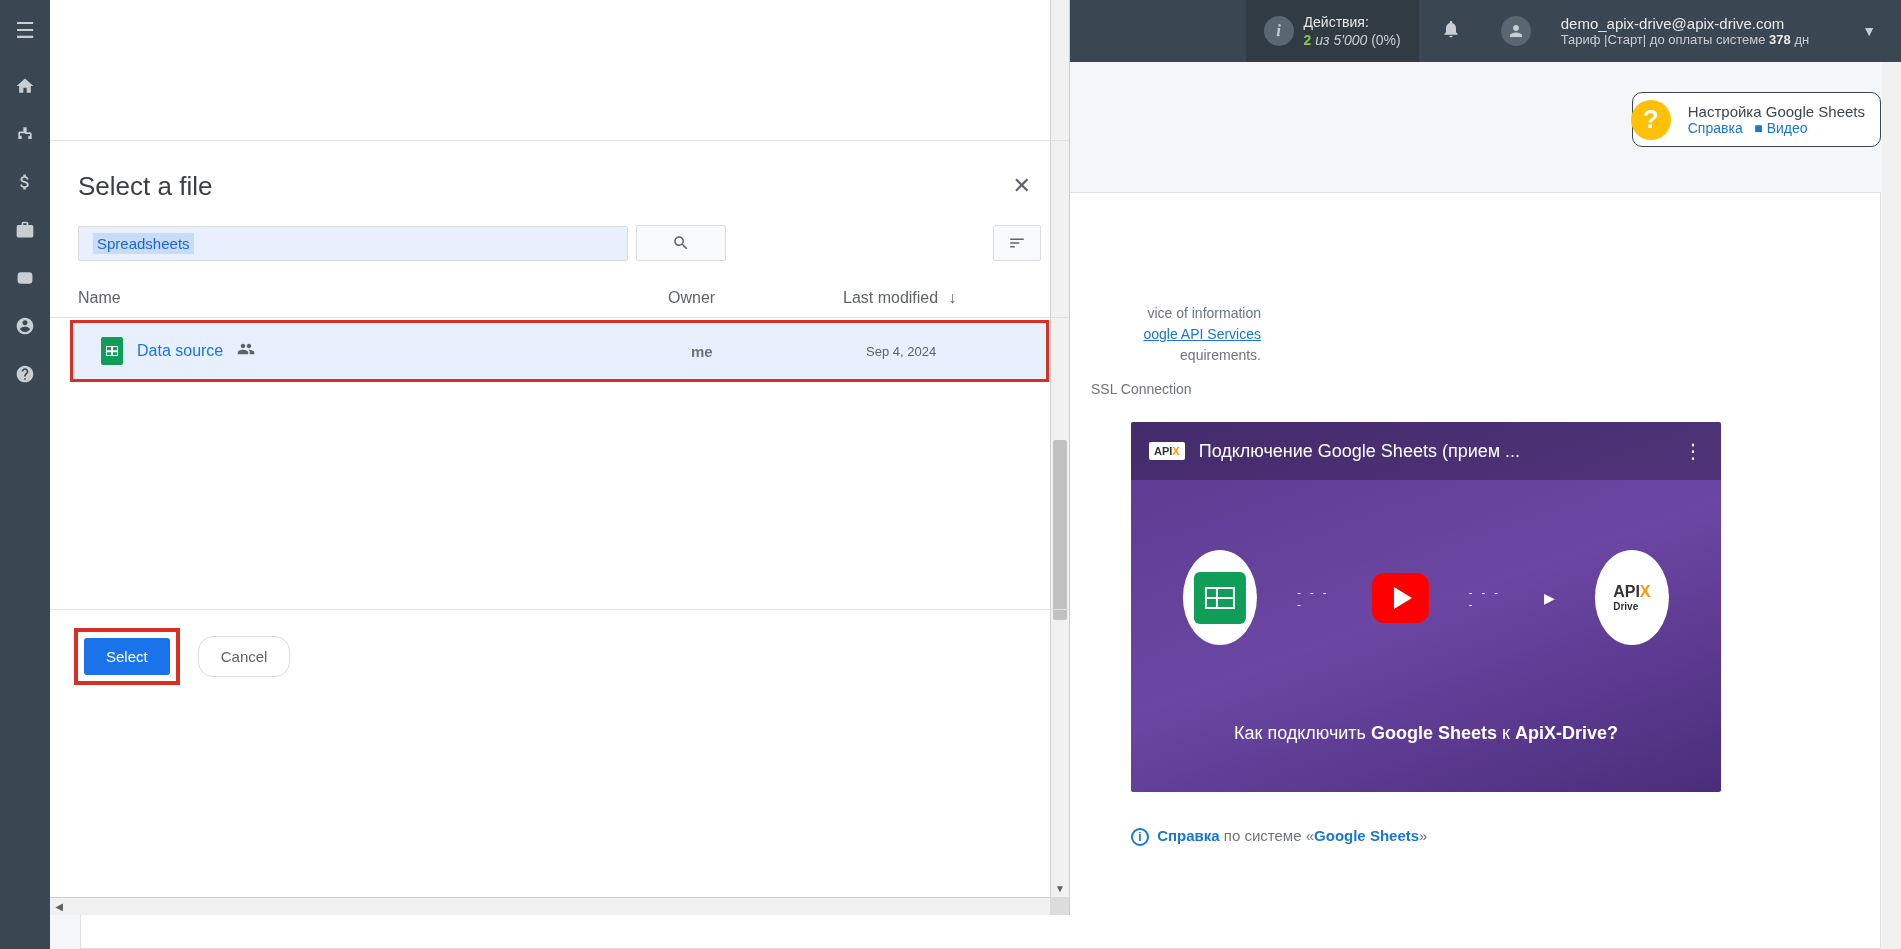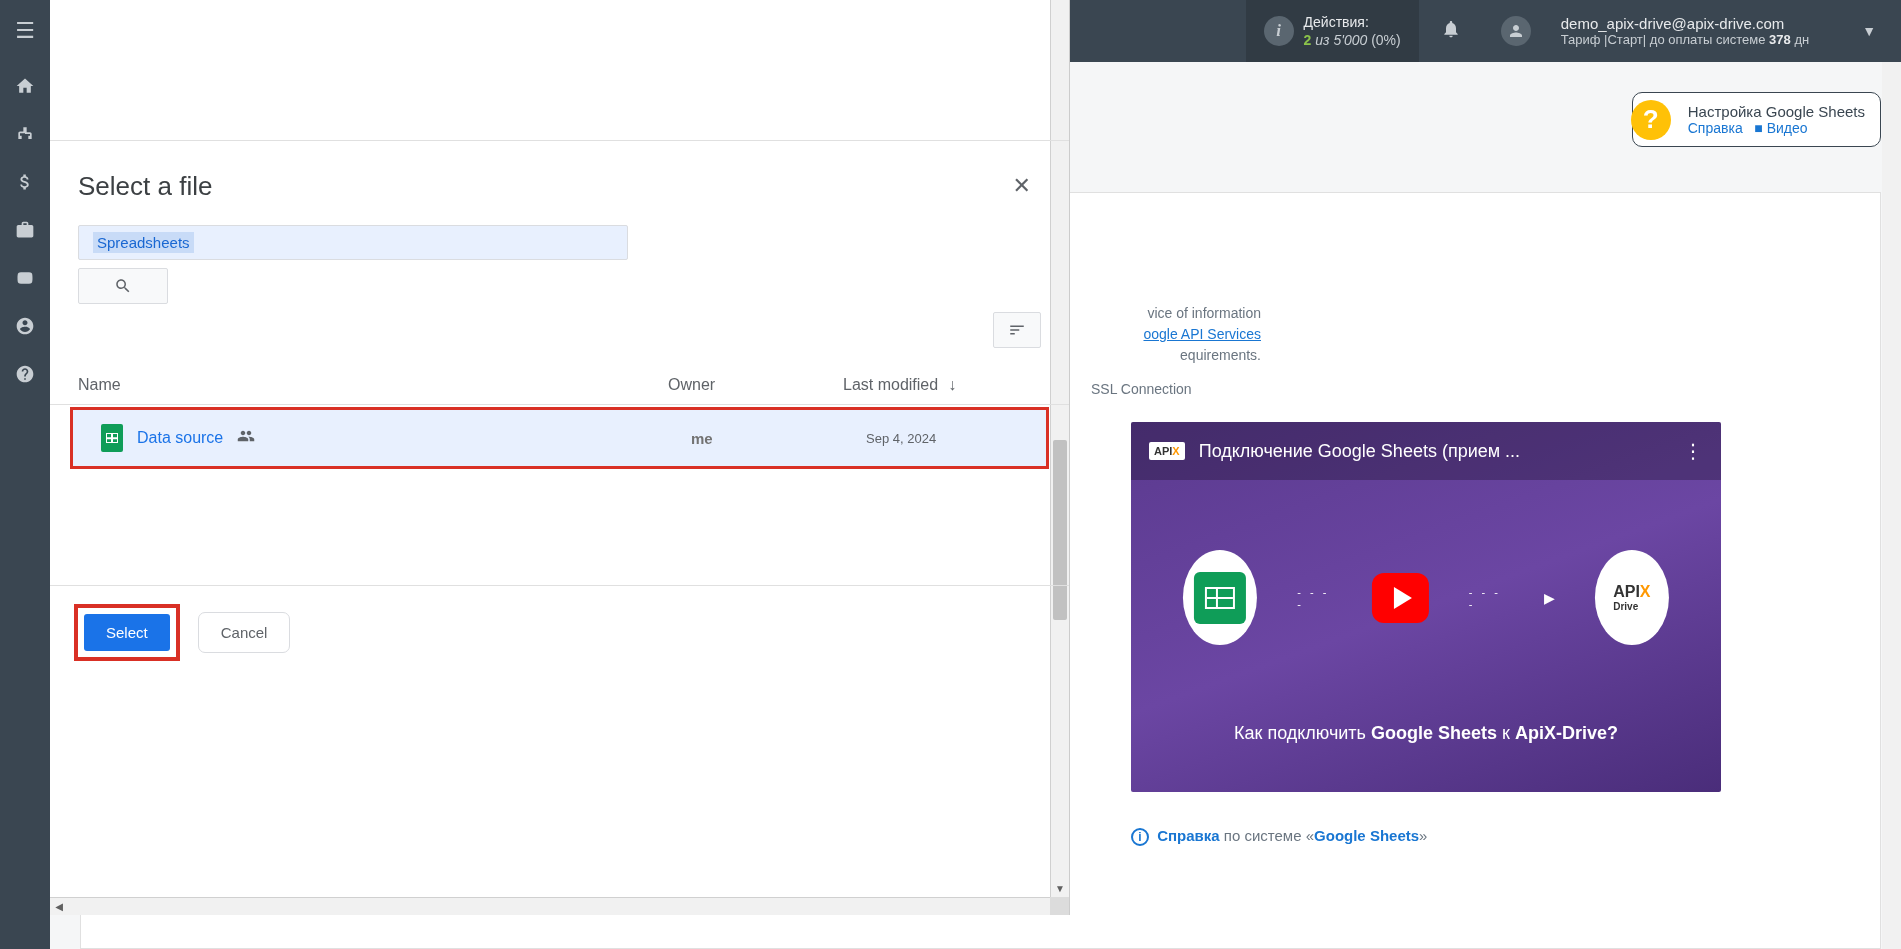--- a/index.html
+++ b/index.html
@@ -78,21 +78,21 @@
 .spravka-line { margin-top: 35px; margin-left: 40px; font-size: 15px; color: #6a7580; }
 .spravka-icon { display: inline-flex; width: 18px; height: 18px; border-radius: 50%; border: 2px solid #1976d2; color: #1976d2; align-items: center; justify-content: center; font-size: 12px; font-weight: bold; margin-right: 4px; }
 .spravka-link { color: #1976d2; font-weight: bold; }
 
 
 .modal { position: absolute; top: 0; left: 50px; width: 1020px; height: 915px; background: #fff; z-index: 20; border-right: 1px solid #ccc; }
 .modal-inner { position: absolute; top: 140px; left: 0; right: 0; bottom: 0; border-top: 1px solid #e0e0e0; }
 .modal-header { display: flex; align-items: center; padding: 28px 30px 22px 28px; }
 .modal-title { font-size: 26px; color: #3c4043; font-weight: normal; }
 .modal-close { margin-left: auto; font-size: 22px; color: #5f6368; cursor: pointer; padding: 4px 8px; }
-.modal-toolbar { display: flex; align-items: flex-start; gap: 8px; padding: 0 28px 18px; flex-direction: column; }
+.modal-toolbar { display: flex; align-items: center; gap: 8px; padding: 0 28px 18px; }
 .chip { background: #e8f0fe; color: #1967d2; padding: 8px 14px; border-radius: 2px; font-size: 15px; border: 1px solid #dadce0; flex: 0 0 auto; width: 550px; text-align: left; }
 .search-btn { width: 90px; height: 36px; border: 1px solid #dadce0; background: #f8f9fa; border-radius: 2px; display: flex; align-items: center; justify-content: center; cursor: pointer; }
 .search-btn svg { width: 18px; height: 18px; fill: #5f6368; }
 .sort-btn { margin-left: auto; width: 48px; height: 36px; border: 1px solid #dadce0; background: #f8f9fa; border-radius: 2px; display: flex; align-items: center; justify-content: center; cursor: pointer; }
 .sort-btn svg { width: 18px; height: 18px; fill: #5f6368; }
 
 .file-list-header { display: flex; padding: 10px 28px; border-bottom: 1px solid #e0e0e0; color: #5f6368; font-size: 16px; }
 .col-name { flex: 0 0 590px; }
 .col-owner { flex: 0 0 175px; }
 .col-modified { flex: 1; display: flex; align-items: center; gap: 10px; }
@@ -102,24 +102,24 @@
 .file-row .col-name { display: flex; align-items: center; gap: 14px; }
 .sheets-icon { width: 22px; height: 28px; background: #0f9d58; border-radius: 2px; position: relative; display: flex; align-items: center; justify-content: center; }
 .sheets-icon-inner { width: 12px; height: 10px; border: 1.5px solid #fff; position: relative; }
 .sheets-icon-inner::before { content: ''; position: absolute; top: 50%; left: 0; right: 0; height: 1.5px; background: #fff; transform: translateY(-50%); }
 .sheets-icon-inner::after { content: ''; position: absolute; left: 40%; top: 0; bottom: 0; width: 1.5px; background: #fff; }
 .file-name { color: #1a73e8; font-size: 16px; }
 .shared-icon { color: #5f6368; font-size: 16px; }
 .file-owner { color: #737373; font-size: 15px; font-weight: bold; }
 .file-date { color: #5f6368; font-size: 13px; }
 
-.modal-footer { position: absolute; bottom: 236px; left: 0; right: 0; border-top: 1px solid #e0e0e0; padding: 18px 24px; display: flex; gap: 18px; align-items: center; }
+.modal-footer { position: absolute; bottom: 212px; left: 0; right: 0; border-top: 1px solid #e0e0e0; padding: 18px 24px; display: flex; gap: 18px; align-items: center; }
 .select-wrap { border: 4px solid #d93025; padding: 6px; display: inline-block; }
 .btn-select { background: #1a73e8; color: #fff; border: none; padding: 10px 22px; font-size: 15px; border-radius: 3px; cursor: pointer; }
-.btn-cancel { background: #fff; color: #5f6368; border: 1px solid #dadce0; padding: 11px 22px; font-size: 15px; border-radius: 7px; cursor: pointer; }
+.btn-cancel { background: #fff; color: #5f6368; border: 1px solid #dadce0; padding: 11px 22px; font-size: 15px; border-radius: 15px; cursor: pointer; }
 
 
 .scroll-v { position: absolute; top: 0; right: 0; bottom: 18px; width: 19px; background: #f1f1f1; border-left: 1px solid #d0d0d0; }
 .scroll-v-thumb { position: absolute; top: 440px; left: 2px; right: 2px; height: 180px; background: #c1c1c1; border-radius: 2px; }
 .scroll-v-arrow-b { position: absolute; bottom: 0; left: 0; right: 0; height: 18px; display: flex; align-items: center; justify-content: center; color: #606060; font-size: 10px; }
 .scroll-h { position: absolute; bottom: 0; left: 0; right: 19px; height: 18px; background: #f1f1f1; border-top: 1px solid #d0d0d0; }
 .scroll-h-arrow-l { position: absolute; left: 0; top: 0; bottom: 0; width: 18px; display: flex; align-items: center; justify-content: center; color: #606060; font-size: 10px; }
 .scroll-corner { position: absolute; bottom: 0; right: 0; width: 19px; height: 18px; background: #dcdcdc; }
 
 

